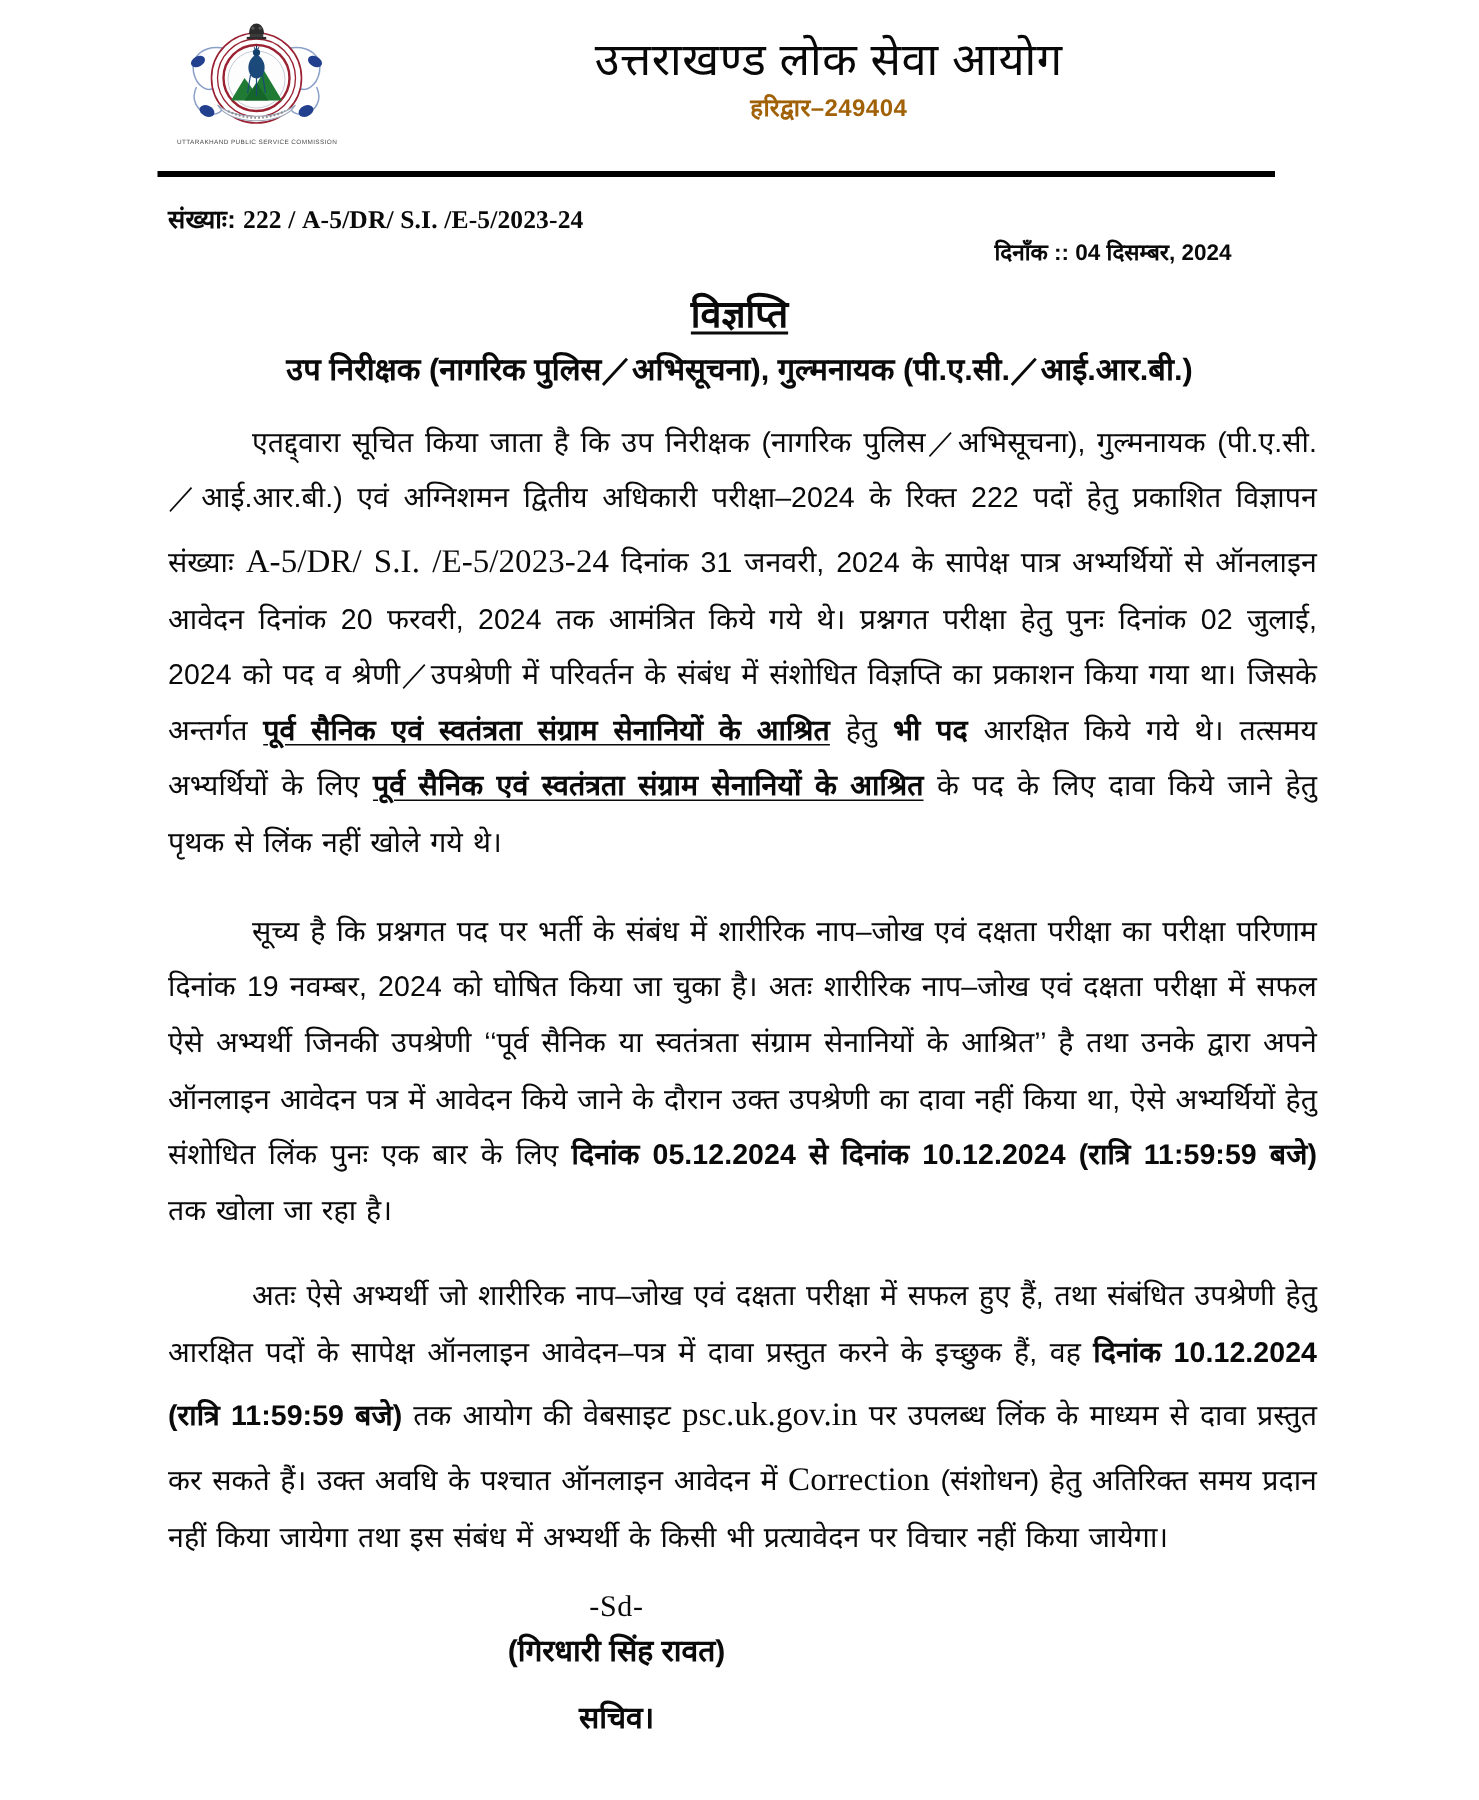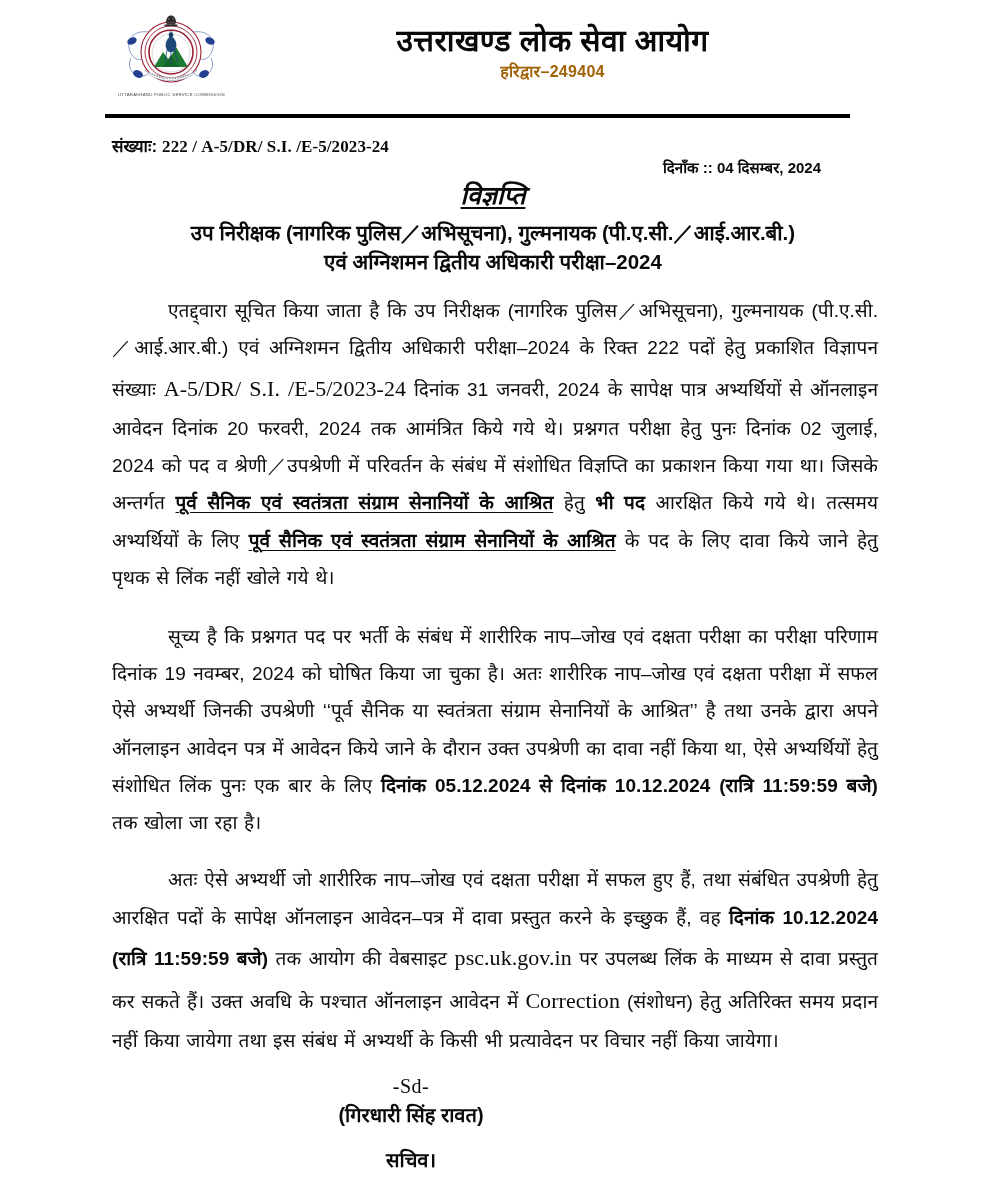--- a/index.html
+++ b/index.html
@@ -57,21 +57,21 @@
   }
   .org-block {
     flex: 1 1 auto;
     text-align: center;
     padding-right: 18px;
     padding-top: 10px;
   }
   .org-name {
     font-family: "Liberation Sans", "DejaVu Sans", sans-serif;
     font-size: 30px;
-    font-weight: 700;
+    font-weight: 400;
     letter-spacing: 0.4px;
     line-height: 1.25;
     color: #080808;
   }
   .org-addr {
     font-family: "Liberation Sans", "DejaVu Sans", sans-serif;
     font-size: 16px;
     font-weight: 700;
     letter-spacing: 0.3px;
     margin-top: 0;
@@ -112,25 +112,24 @@
     font-size: 15px;
     font-weight: 700;
   }
 
   
   .notice-title {
     text-align: center;
     font-family: "Liberation Sans", "DejaVu Sans", sans-serif;
     font-size: 25px;
     font-weight: 700;
-    margin-top: 0;
+    margin-top: 14px;
     text-decoration: underline;
     text-underline-offset: 3px;
     text-decoration-thickness: 1.5px;
-    font-style: italic;
   }
   .exam-title {
     text-align: center;
     font-family: "Liberation Sans", "DejaVu Sans", sans-serif;
     font-size: 20.5px;
     font-weight: 700;
     line-height: 1.42;
     margin-top: 7px;
     padding: 0 80px;
   }
@@ -256,21 +255,20 @@
     </div>
     <div class="meta-right">
       <span>दिनाँक ::</span>
       <span>04 दिसम्बर, 2024</span>
     </div>
   </div>
 
   <div class="notice-title">विज्ञप्ति</div>
   <div class="exam-title">
     <div>उप निरीक्षक (नागरिक पुलिस／अभिसूचना), गुल्मनायक (पी.ए.सी.／आई.आर.बी.)</div>
-    <div>एवं अग्निशमन द्वितीय अधिकारी परीक्षा–2024</div>
   </div>
 
   <div class="body-wrap">
 
     <p class="para first"><span>एतद्द्वारा सूचित किया जाता है कि उप निरीक्षक (नागरिक पुलिस／अभिसूचना), गुल्मनायक (पी.ए.सी.／आई.आर.बी.) एवं अग्निशमन द्वितीय अधिकारी परीक्षा–2024 के रिक्त 222 पदों हेतु प्रकाशित विज्ञापन संख्याः </span><span class="serif">A-5/DR/ S.I. /E-5/2023-24</span><span> दिनांक 31 जनवरी, 2024 के सापेक्ष पात्र अभ्यर्थियों से ऑनलाइन आवेदन दिनांक 20 फरवरी, 2024 तक आमंत्रित किये गये थे। प्रश्नगत परीक्षा हेतु पुनः दिनांक 02 जुलाई, 2024 को पद व श्रेणी／उपश्रेणी में परिवर्तन के संबंध में संशोधित विज्ञप्ति का प्रकाशन किया गया था। जिसके अन्तर्गत </span><span class="bu">पूर्व सैनिक एवं स्वतंत्रता संग्राम सेनानियों के आश्रित</span><span> हेतु </span><span class="b">भी पद</span><span> आरक्षित किये गये थे। तत्समय अभ्यर्थियों के लिए </span><span class="bu">पूर्व सैनिक एवं स्वतंत्रता संग्राम सेनानियों के आश्रित</span><span> के पद के लिए दावा किये जाने हेतु पृथक से लिंक नहीं खोले गये थे।</span></p>
 
     <p class="para second"><span>सूच्य है कि प्रश्नगत पद पर भर्ती के संबंध में शारीरिक नाप–जोख एवं दक्षता परीक्षा का परीक्षा परिणाम दिनांक 19 नवम्बर, 2024 को घोषित किया जा चुका है। अतः शारीरिक नाप–जोख एवं दक्षता परीक्षा में सफल ऐसे अभ्यर्थी जिनकी उपश्रेणी ‘‘पूर्व सैनिक या स्वतंत्रता संग्राम सेनानियों के आश्रित’’ है तथा उनके द्वारा अपने ऑनलाइन आवेदन पत्र में आवेदन किये जाने के दौरान उक्त उपश्रेणी का दावा नहीं किया था, ऐसे अभ्यर्थियों हेतु संशोधित लिंक पुनः एक बार के लिए </span><span class="b">दिनांक 05.12.2024 से दिनांक 10.12.2024 (रात्रि 11:59:59 बजे)</span><span> तक खोला जा रहा है।</span></p>
 
     <p class="para third"><span>अतः ऐसे अभ्यर्थी जो शारीरिक नाप–जोख एवं दक्षता परीक्षा में सफल हुए हैं, तथा संबंधित उपश्रेणी हेतु आरक्षित पदों के सापेक्ष ऑनलाइन आवेदन–पत्र में दावा प्रस्तुत करने के इच्छुक हैं, वह </span><span class="b">दिनांक 10.12.2024 (रात्रि 11:59:59 बजे)</span><span> तक आयोग की वेबसाइट </span><span class="serif">psc.uk.gov.in</span><span> पर उपलब्ध लिंक के माध्यम से दावा प्रस्तुत कर सकते हैं। उक्त अवधि के पश्चात ऑनलाइन आवेदन में </span><span class="serif">Correction</span><span> (संशोधन) हेतु अतिरिक्त समय प्रदान नहीं किया जायेगा तथा इस संबंध में अभ्यर्थी के किसी भी प्रत्यावेदन पर विचार नहीं किया जायेगा।</span></p>
 

